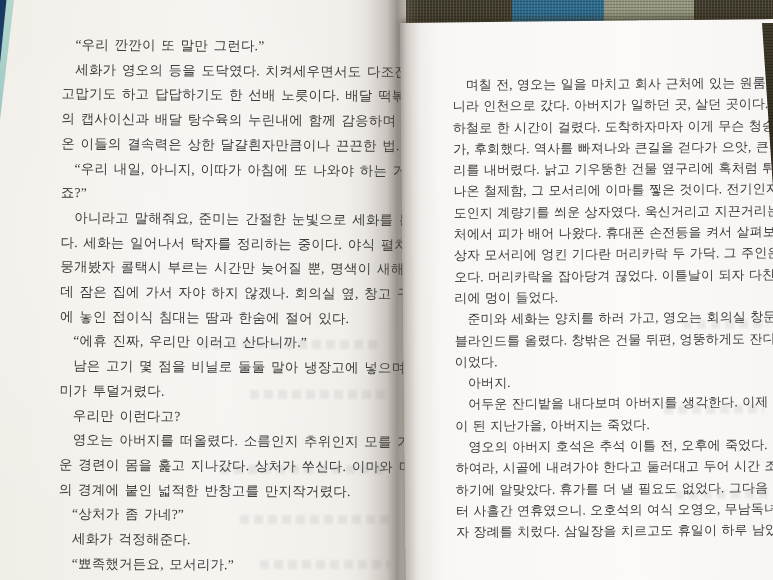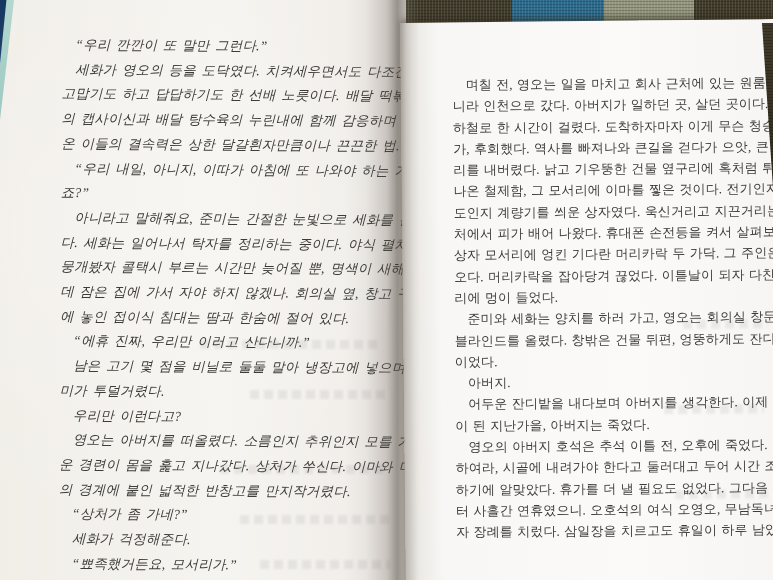--- a/index.html
+++ b/index.html
@@ -33,21 +33,20 @@
     z-index:6;
   }
 
   
   .page{position:absolute;}
   .left-page{
     left:0;top:0;width:406px;height:580px;z-index:2;
     background:
       radial-gradient(120% 90% at 30% 40%, rgba(255,255,255,.25), rgba(0,0,0,0) 60%),
       linear-gradient(90deg, #f1eee8 0%, var(--page-left,#f6f4f0) 55%, #f2efeb 85%, #dcd8d3 96%, #c8c4bf 100%);
-    font-style: italic;
   }
   .right-page{
     left:400px;top:23px;width:382px;height:600px;z-index:3;
     transform:rotate(-0.6deg);transform-origin:top left;
     background:
       linear-gradient(90deg, #cecac5 0%, #ebe8e4 3%, #f8f7f5 10%, var(--page-right,#fbfaf8) 60%, #f6f5f3 100%);
     box-shadow:0 -4px 7px -1px rgba(45,38,22,.55);
   }
 
   

